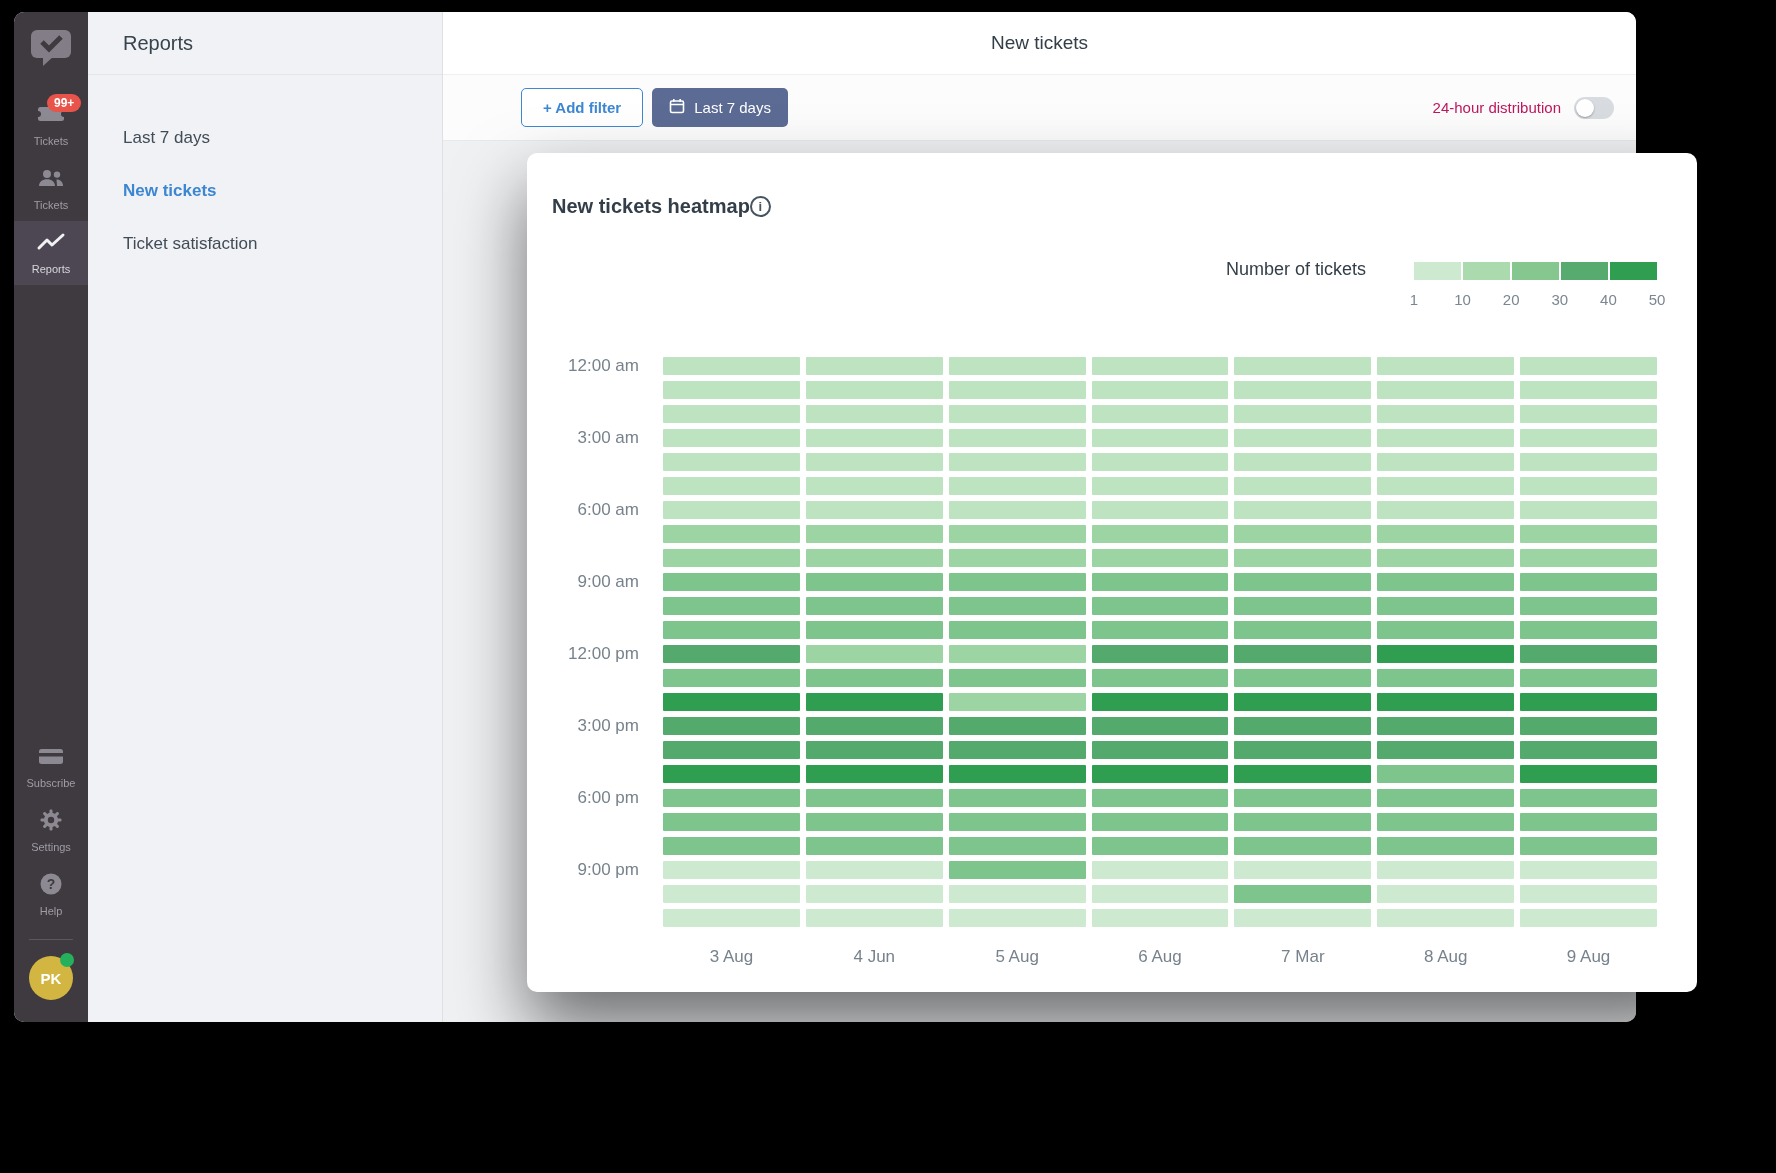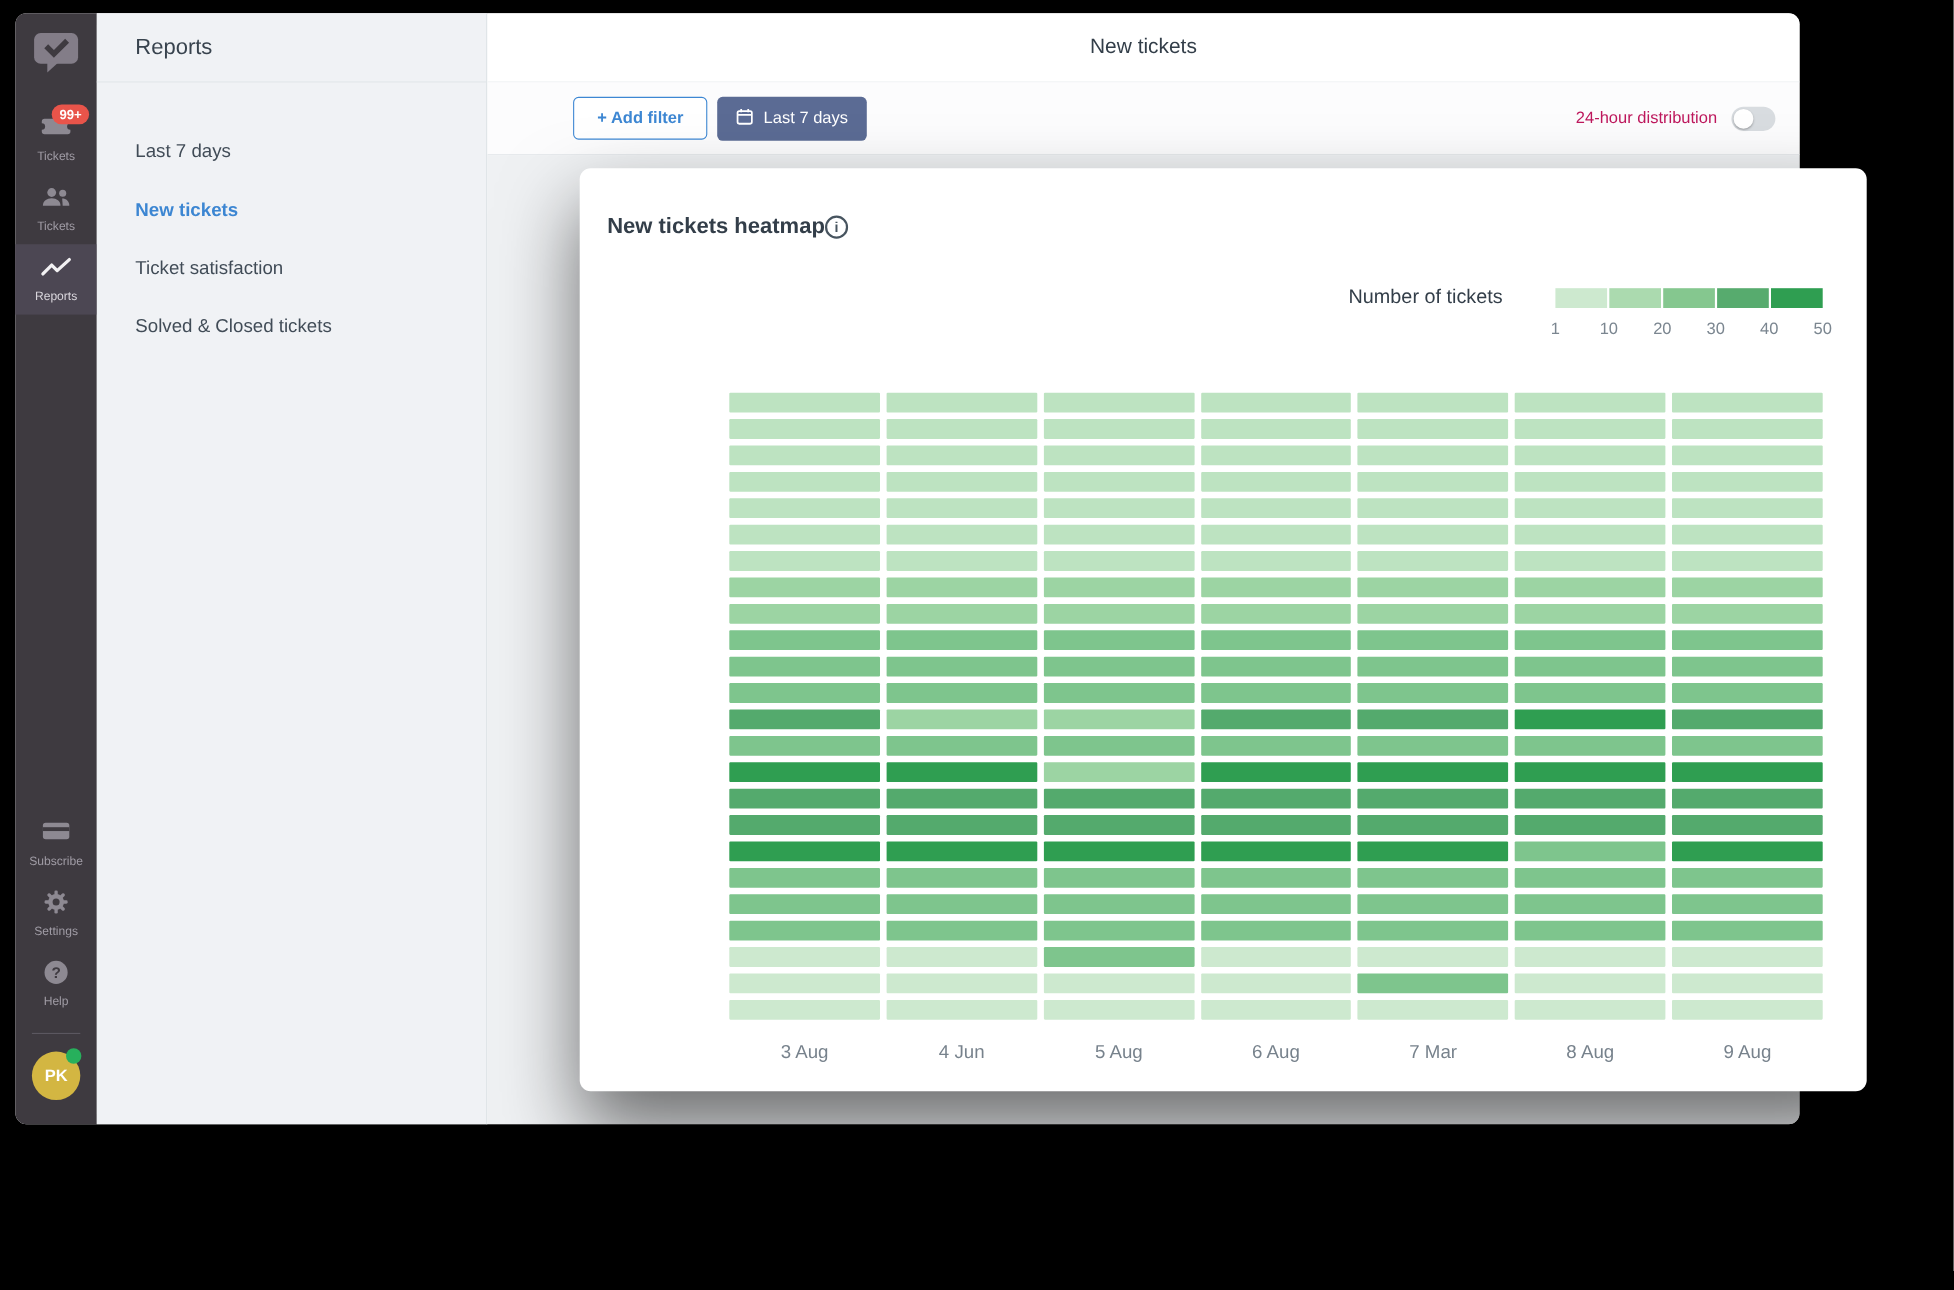--- a/index.html
+++ b/index.html
@@ -237,21 +237,20 @@
       </div>
     </div>
   </div>
 
   <div class="reports-panel">
     <div class="panel-header">Reports</div>
     <div class="menu">
       <div class="menu-item">Last 7 days</div>
       <div class="menu-item selected">New tickets</div>
       <div class="menu-item">Ticket satisfaction</div>
-      <div class="menu-item">Solved &amp; Closed tickets</div>
     </div>
   </div>
 
   <div class="main">
     <div class="main-header">
       <span>New tickets</span>
     </div>
     <div class="toolbar">
       <button class="btn-add-filter">+ Add filter</button>
       <button class="btn-date">
@@ -292,20 +291,30 @@
     </div>
   <div class="legend-ticks">
       <div class="legend-tick" style="left: 0px;">1</div>
       <div class="legend-tick" style="left: 48.6px;">10</div>
       <div class="legend-tick" style="left: 97.2px;">20</div>
       <div class="legend-tick" style="left: 145.8px;">30</div>
       <div class="legend-tick" style="left: 194.4px;">40</div>
       <div class="legend-tick" style="left: 243px;">50</div>
     </div>
 
+  <div class="hm-ylabels">
+      <div class="hm-ylabel" style="top: 0px;">12:00 am</div>
+      <div class="hm-ylabel" style="top: 72px;">3:00 am</div>
+      <div class="hm-ylabel" style="top: 144px;">6:00 am</div>
+      <div class="hm-ylabel" style="top: 216px;">9:00 am</div>
+      <div class="hm-ylabel" style="top: 288px;">12:00 pm</div>
+      <div class="hm-ylabel" style="top: 360px;">3:00 pm</div>
+      <div class="hm-ylabel" style="top: 432px;">6:00 pm</div>
+      <div class="hm-ylabel" style="top: 504px;">9:00 pm</div>
+    </div>
   <div class="hm-grid">
       <div class="hm-cell" style="background: rgb(189, 227, 193);"></div>
       <div class="hm-cell" style="background: rgb(189, 227, 193);"></div>
       <div class="hm-cell" style="background: rgb(189, 227, 193);"></div>
       <div class="hm-cell" style="background: rgb(189, 227, 193);"></div>
       <div class="hm-cell" style="background: rgb(189, 227, 193);"></div>
       <div class="hm-cell" style="background: rgb(189, 227, 193);"></div>
       <div class="hm-cell" style="background: rgb(189, 227, 193);"></div>
       <div class="hm-cell" style="background: rgb(189, 227, 193);"></div>
       <div class="hm-cell" style="background: rgb(189, 227, 193);"></div>

